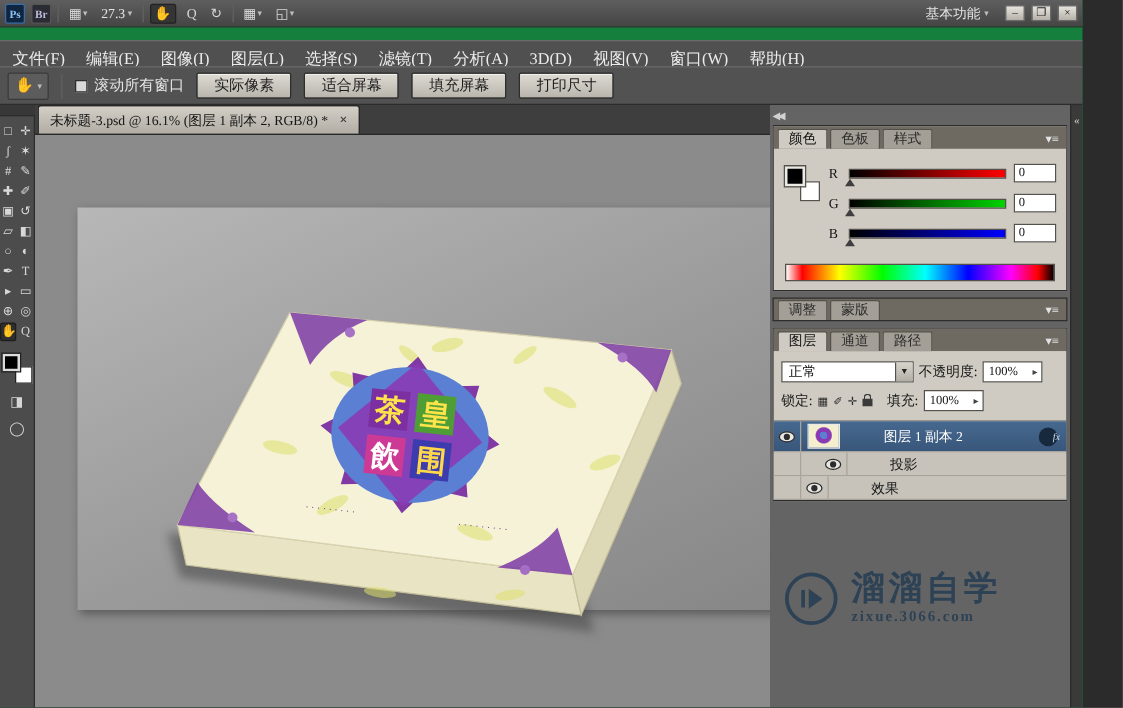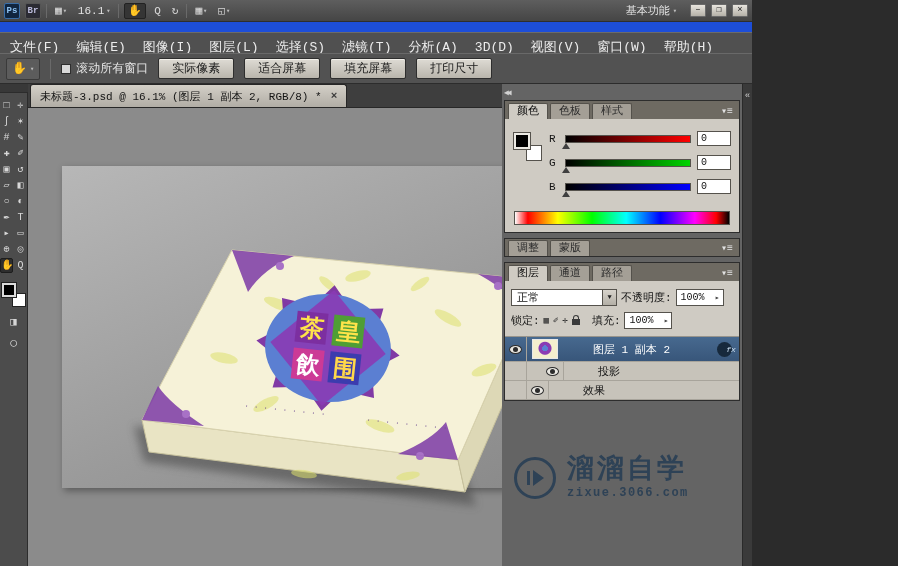--- a/index.html
+++ b/index.html
@@ -1,20 +1,20 @@
 <!DOCTYPE html>
 <html><head>
 <meta charset="utf-8">
 <style>
   * { margin:0; padding:0; box-sizing:border-box; }
   html,body { background:#2b2b2b; }
   .app{
-    position:relative; width:752px; height:566px; overflow:hidden;
-    font-family:Liberation Mono, monospace;
-    background:#1d4ed8; user-select:none;
+    position:relative; width:866px; height:566px; overflow:hidden;
+    font-family:Liberation Serif, serif;
+    background:#15803d; user-select:none;
   }
   
   .topbar{
     position:absolute; left:0; top:0; right:0; height:22px;
     background:linear-gradient(#5e5e5e,#454545);
     display:flex; align-items:center; gap:5px; padding:0 4px;
     border-bottom:1px solid #2e2e2e;
   }
   .badge{width:16px;height:16px;font-size:9px;font-weight:bold;display:flex;align-items:center;justify-content:center;border-radius:2px;}
   .badge.ps{background:#10253f;color:#8cc1f0;border:1px solid #3a6ea8;}
@@ -153,21 +153,21 @@
 <body>
 
 <div class="app">
 
   <div class="topbar">
     <span class="badge ps">Ps</span>
     <span class="badge br">Br</span>
     <span class="tb-sep"></span>
     <span class="tb-icon">▦<span class="dd">▾</span></span>
     <span class="tb-zoom">
-        <span>16.1</span>
+        <span>27.3</span>
         <span class="dd">▾</span>
       </span>
     <span class="tb-sep"></span>
     <span class="tb-icon pressed">✋</span>
     <span class="tb-icon">Q</span>
     <span class="tb-icon">↻</span>
     <span class="tb-sep"></span>
     <span class="tb-icon">▦<span class="dd">▾</span></span>
     <span class="tb-icon">◱<span class="dd">▾</span></span>
     <span class="spacer"></span>

